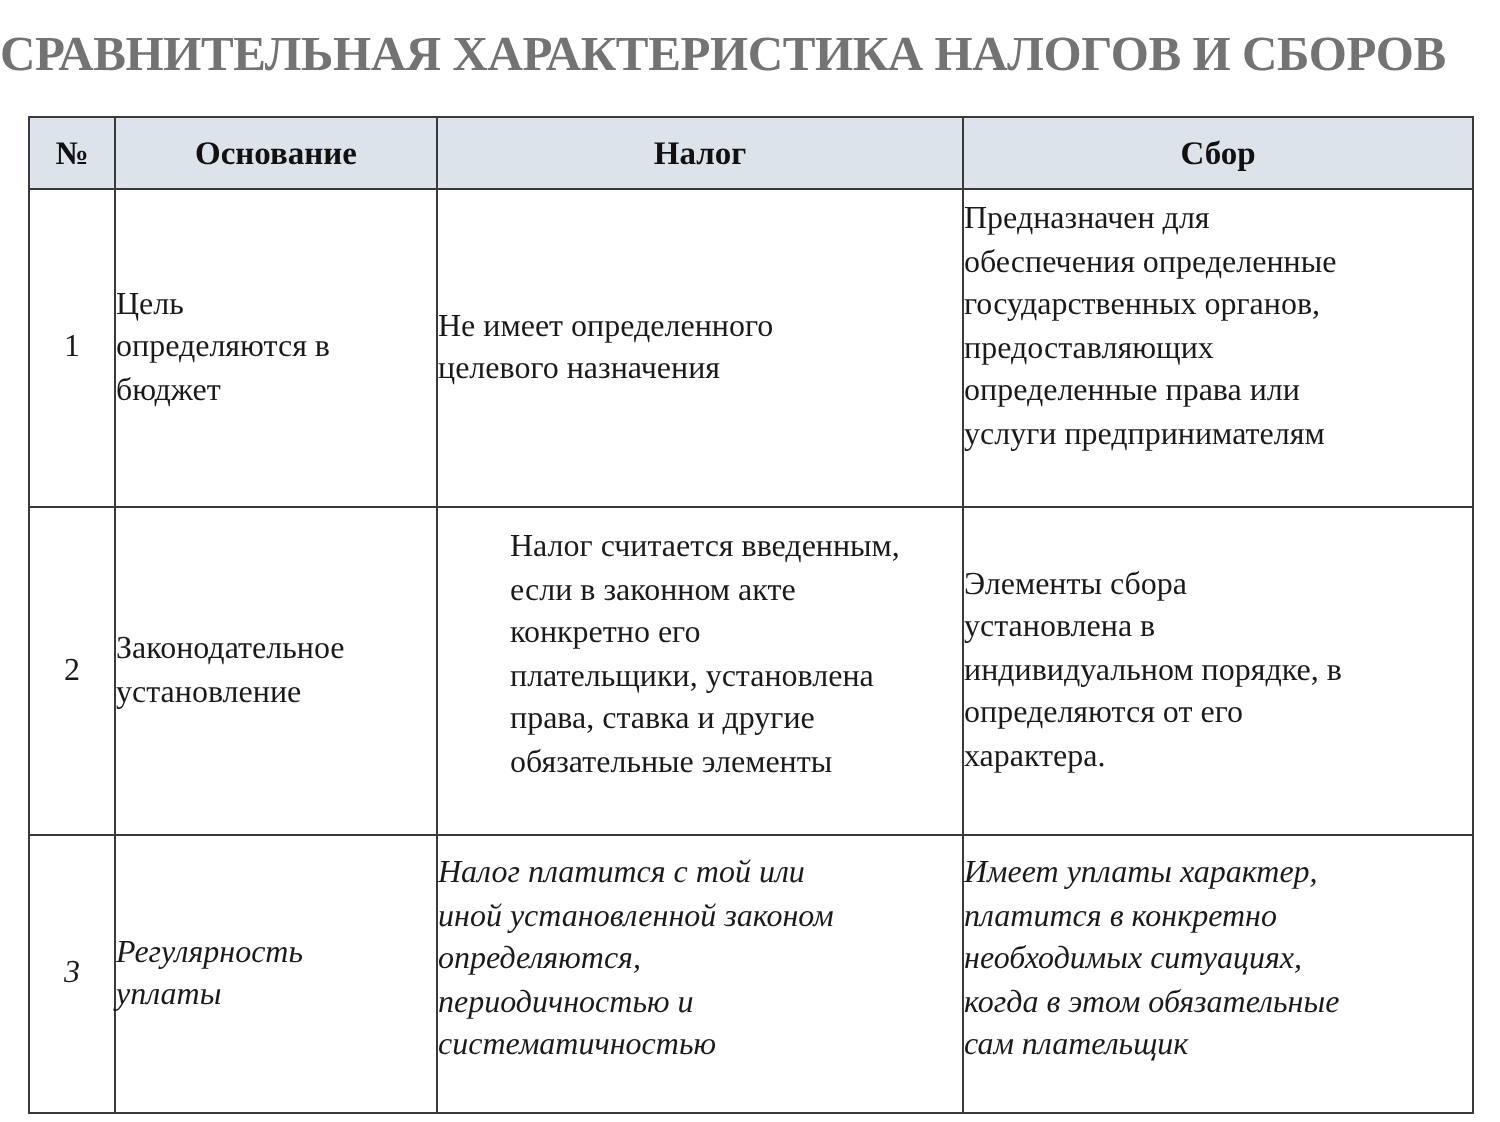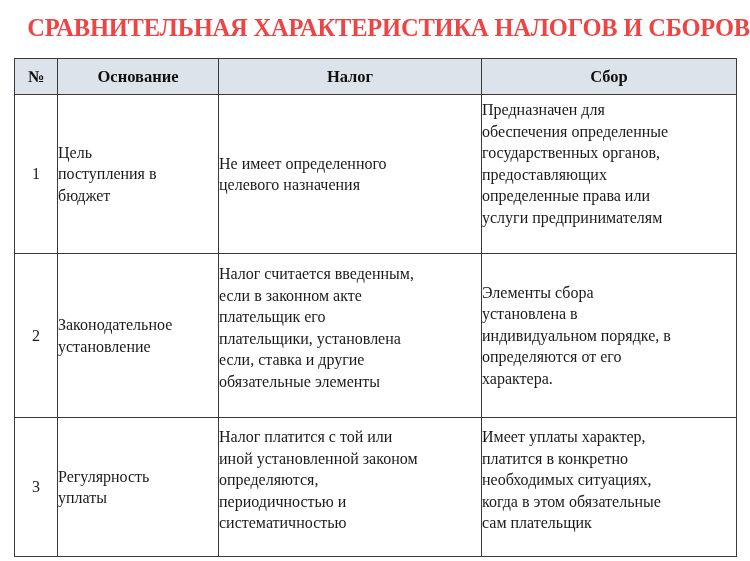--- a/index.html
+++ b/index.html
@@ -13,26 +13,26 @@
       position: relative;
       overflow: hidden;
       font-family: "Liberation Serif", "DejaVu Serif", serif;
       color: #1a1a1a;
     }
     .title {
       position: absolute;
       left: 0;
       top: 14px;
       width: 750px;
-      text-align: right;
+      text-align: left;
       font-family: "Liberation Serif", serif;
       font-weight: bold;
       font-size: 24.5px;
       letter-spacing: -0.2px;
-      color: #ef4444;
+      color: #737373;
       white-space: nowrap;
     }
     table.cmp {
       position: absolute;
       left: 14px;
       top: 58px;
       width: 722px;
       border-collapse: collapse;
       table-layout: fixed;
       font-family: "Liberation Serif", serif;
@@ -67,23 +67,23 @@
       padding-left: 11px;
       padding-right: 4px;
     }
     td.txt {
       padding-left: 12px;
       padding-right: 8px;
       margin-top: 44px;
     }
     tr.r1 td { height: 154px; }
     tr.r2 td { height: 154px; }
-    tr.r3 td { height: 130px; }
+    tr.r3 td { height: 130px; font-style: italic; }
     tr.r3 td.txt { vertical-align: top; padding-top: 8px; }
-    tr.r2 td.tax { vertical-align: top; padding-top: 9px; }
+    tr.r2 td.tax { vertical-align: top; padding-top: 9px; padding-left: 36px; }
     tr.r1 td.fee { vertical-align: top; padding-top: 4px; }
     .line { display: block; white-space: nowrap; }
   </style>
 </head>
 <body>
 
 <div class="title">СРАВНИТЕЛЬНАЯ ХАРАКТЕРИСТИКА НАЛОГОВ И СБОРОВ</div>
 
 <table class="cmp">
   <colgroup>
@@ -98,21 +98,21 @@
       <th>Основание</th>
       <th>Налог</th>
       <th>Сбор</th>
     </tr>
   </thead>
   <tbody>
     <tr class="r1">
       <td class="num">1</td>
       <td class="basis">
         <span class="line">Цель</span>
-        <span class="line">поступления в</span>
+        <span class="line">определяются в</span>
         <span class="line">бюджет</span>
       </td>
       <td class="txt tax">
         <span class="line">Не имеет определенного</span>
         <span class="line">целевого назначения</span>
       </td>
       <td class="txt fee">
         <span class="line">Предназначен для</span>
         <span class="line">обеспечения определенные</span>
         <span class="line">государственных органов,</span>
@@ -123,23 +123,23 @@
     </tr>
     <tr class="r2">
       <td class="num">2</td>
       <td class="basis">
         <span class="line">Законодательное</span>
         <span class="line">установление</span>
       </td>
       <td class="txt tax">
         <span class="line">Налог считается введенным,</span>
         <span class="line">если в законном акте</span>
-        <span class="line">плательщик его</span>
+        <span class="line">конкретно его</span>
         <span class="line">плательщики, установлена</span>
-        <span class="line">если, ставка и другие</span>
+        <span class="line">права, ставка и другие</span>
         <span class="line">обязательные элементы</span>
       </td>
       <td class="txt fee">
         <span class="line">Элементы сбора</span>
         <span class="line">установлена в</span>
         <span class="line">индивидуальном порядке, в</span>
         <span class="line">определяются от его</span>
         <span class="line">характера.</span>
       </td>
     </tr>

